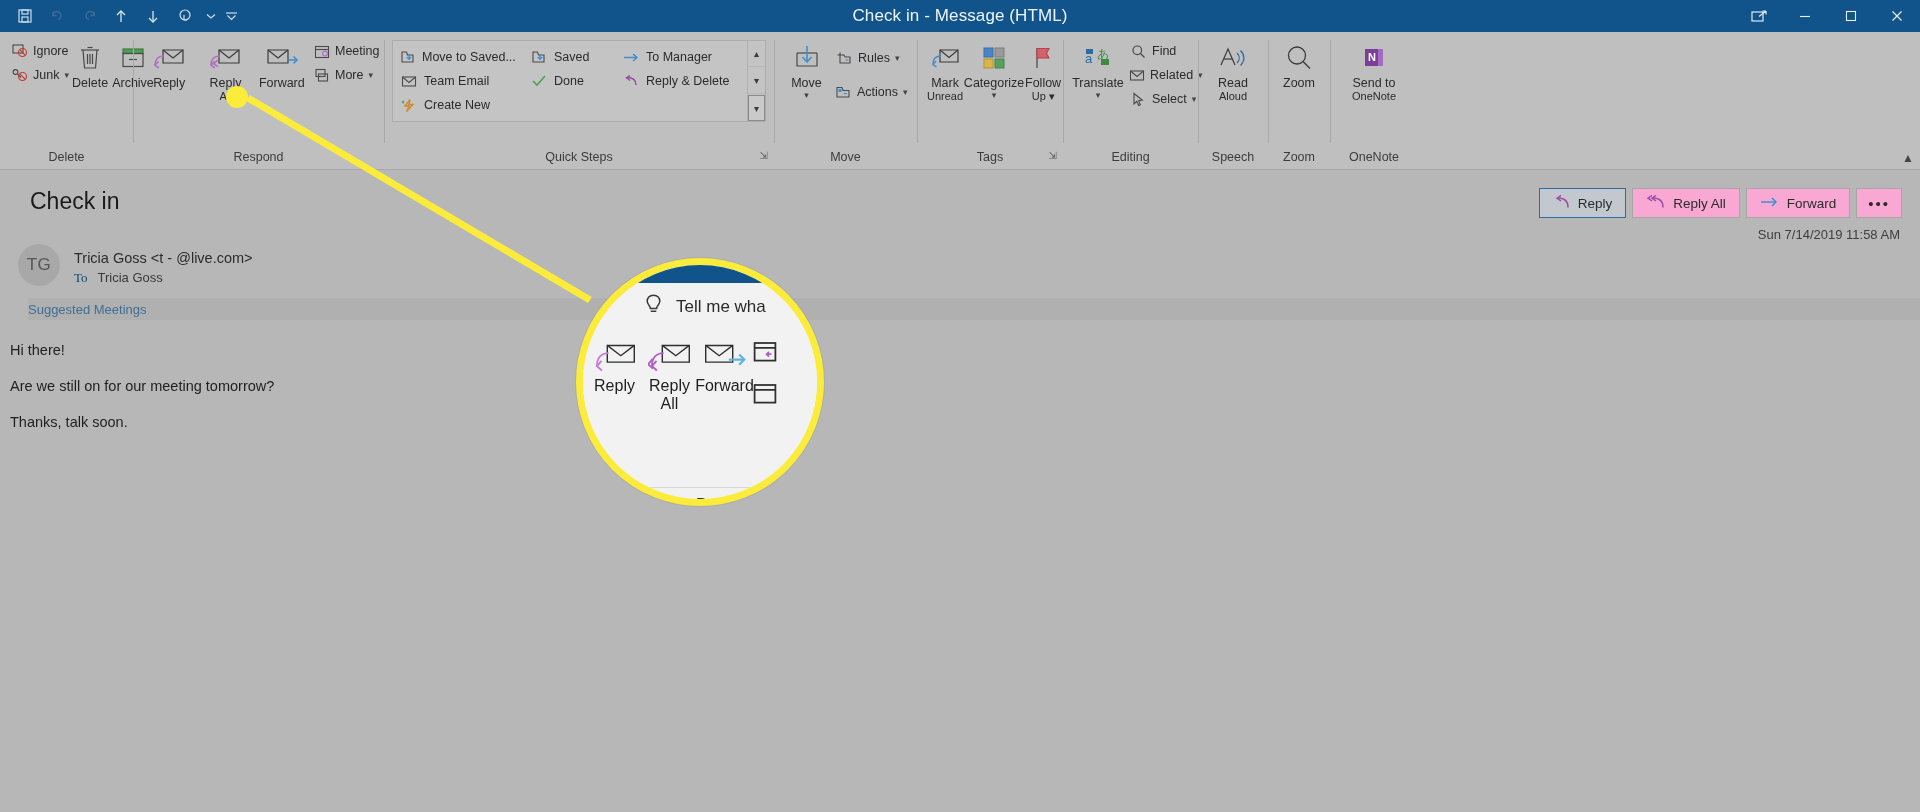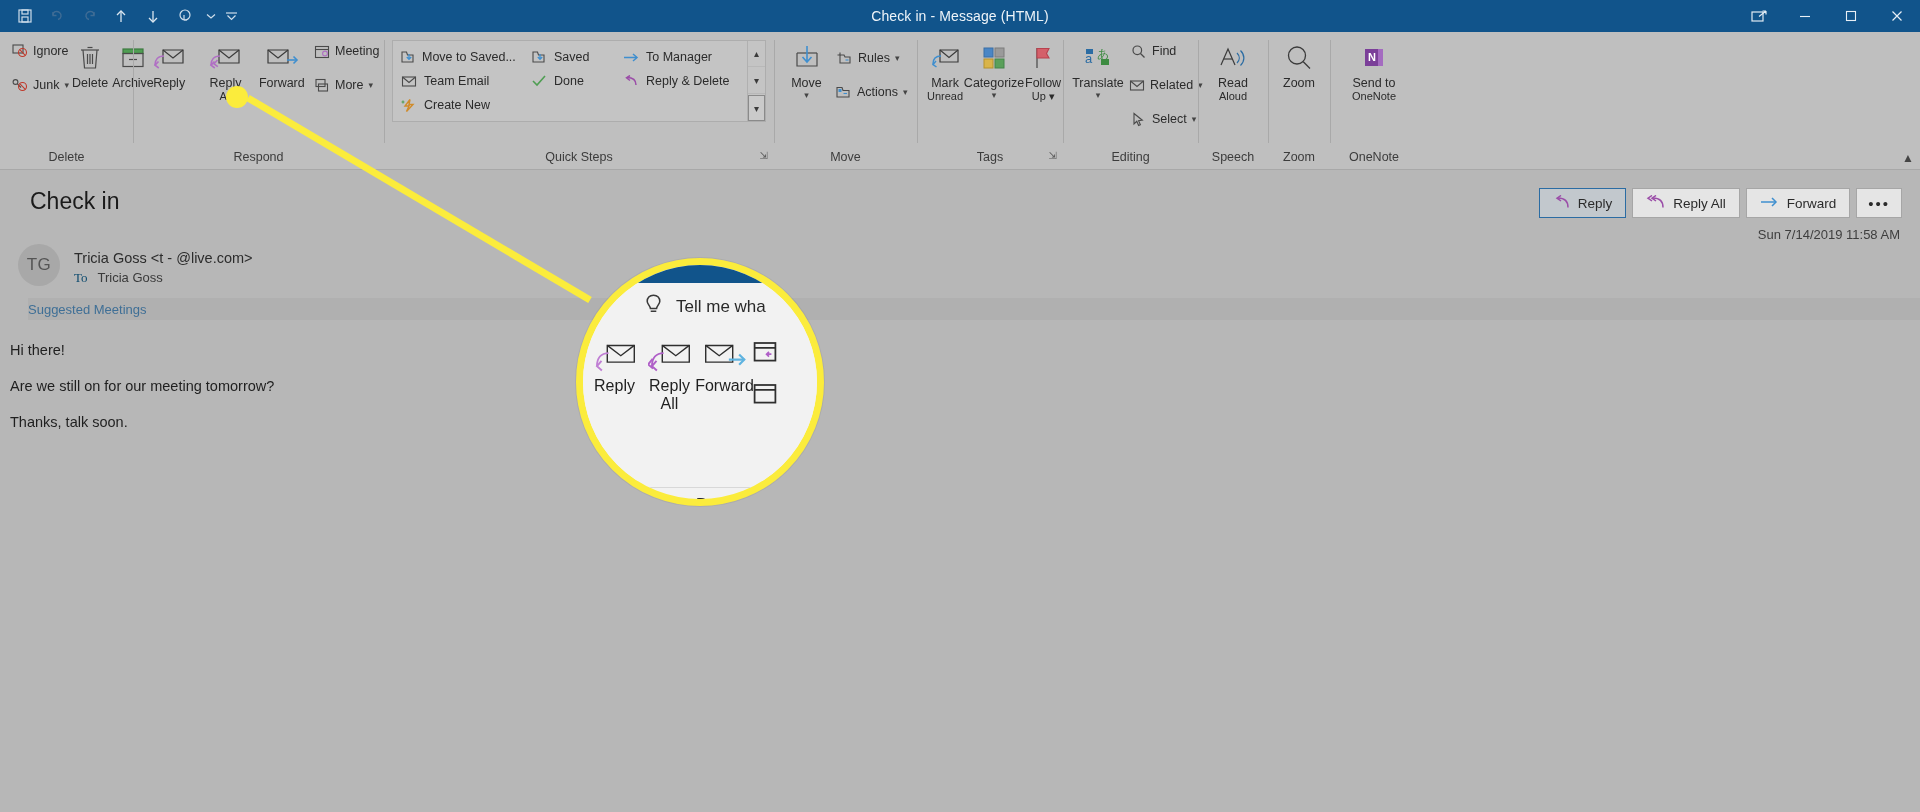--- a/index.html
+++ b/index.html
@@ -18,21 +18,21 @@
   }
   .qat { display: flex; align-items: center; gap: 2px; padding-left: 10px; }
   .qat-btn {
     width: 30px; height: 26px; display: flex; align-items: center; justify-content: center;
     color: #d9e5ef;
   }
   .qat-btn svg { display: block; }
   .qat-caret { width: 18px; }
   .title-text {
     position: absolute; left: 0; right: 0; text-align: center;
-    color: #eef4f9; font-size: 14px; letter-spacing: .1px; pointer-events: none;
+    color: #eef4f9; font-size: 17px; letter-spacing: .1px; pointer-events: none;
   }
   .wincontrols { position: absolute; right: 0; top: 0; height: 32px; display: flex; }
   .winbtn { width: 46px; height: 32px; display: flex; align-items: center; justify-content: center; color: #e8eff6; }
 
   
   .tabrow {
     height: 30px; background: #cfcfcf; display: flex; align-items: flex-end;
     border-bottom: 1px solid #c2c2c2;
   }
   .tab {
@@ -68,21 +68,21 @@
     width: 62px; display: flex; flex-direction: column; align-items: center;
     padding: 4px 2px 0 2px; font-size: 12.5px; color: #2b2b2b; text-align: center;
     line-height: 13px;
   }
   .bigbtn .ico { height: 34px; display: flex; align-items: center; justify-content: center; }
   .bigbtn .lbl { margin-top: 2px; }
   .bigbtn .sub { font-size: 11px; line-height: 12px; }
   .bigbtn .dd { font-size: 9px; line-height: 9px; color: #444; margin-top: 1px; }
 
   
-  .smallcol { display: flex; flex-direction: column; justify-content: flex-start; gap: 12px; padding-top: 3px; }
+  .smallcol { display: flex; flex-direction: column; justify-content: flex-start; gap: 2px; padding-top: 3px; }
   .smallbtn {
     display: flex; align-items: center; gap: 5px; font-size: 12.5px; color: #2b2b2b;
     height: 22px; padding: 0 4px; white-space: nowrap;
   }
   .smallbtn .ico { width: 18px; height: 18px; display: flex; align-items: center; justify-content: center; }
   .smallbtn .cv { font-size: 9px; color: #444; }
 
   
   .qsgallery {
     display: flex; border: 1px solid #adadad; background: #c4c4c4; height: 82px; margin-top: 2px;
@@ -116,21 +116,21 @@
     color: #555; font-size: 17px; letter-spacing: .5px;
   }
   .senderinfo { margin-left: 14px; padding-top: 2px; margin-top: 19px; }
   .sendername { font-size: 14.5px; color: #2c2c2c; }
   .torow { font-size: 13px; color: #3a3a3a; margin-top: 4px; display: flex; gap: 10px; }
   .to-label { color: #0c4a6e; font-family: Liberation Serif, serif; }
 
   .actionbar { position: absolute; right: 18px; top: 18px; display: flex; gap: 6px; align-items: center; }
   .actbtn {
     display: flex; align-items: center; gap: 8px; height: 30px; padding: 0 13px;
-    border: 1px solid #a6a6a6; background: #e5e5e5; font-size: 13.5px; color: #2b2b2b;
+    border: 1px solid #a6a6a6; background: #f9a8d4; font-size: 13.5px; color: #2b2b2b;
   }
   .actbtn.selected { border: 1.6px solid #2b6ca3; background: #c2c8cd; }
   .actbtn.more { padding: 0 11px; letter-spacing: 2px; font-size: 15px; }
   .timestamp {
     position: absolute; right: 20px; top: 57px; font-size: 13px; color: #3e3e3e;
   }
 
   .suggested {
     margin: 12px 0 0 28px; height: 22px; display: flex; align-items: center;
     background: #b0b0b0; width: calc(100% - 28px);

